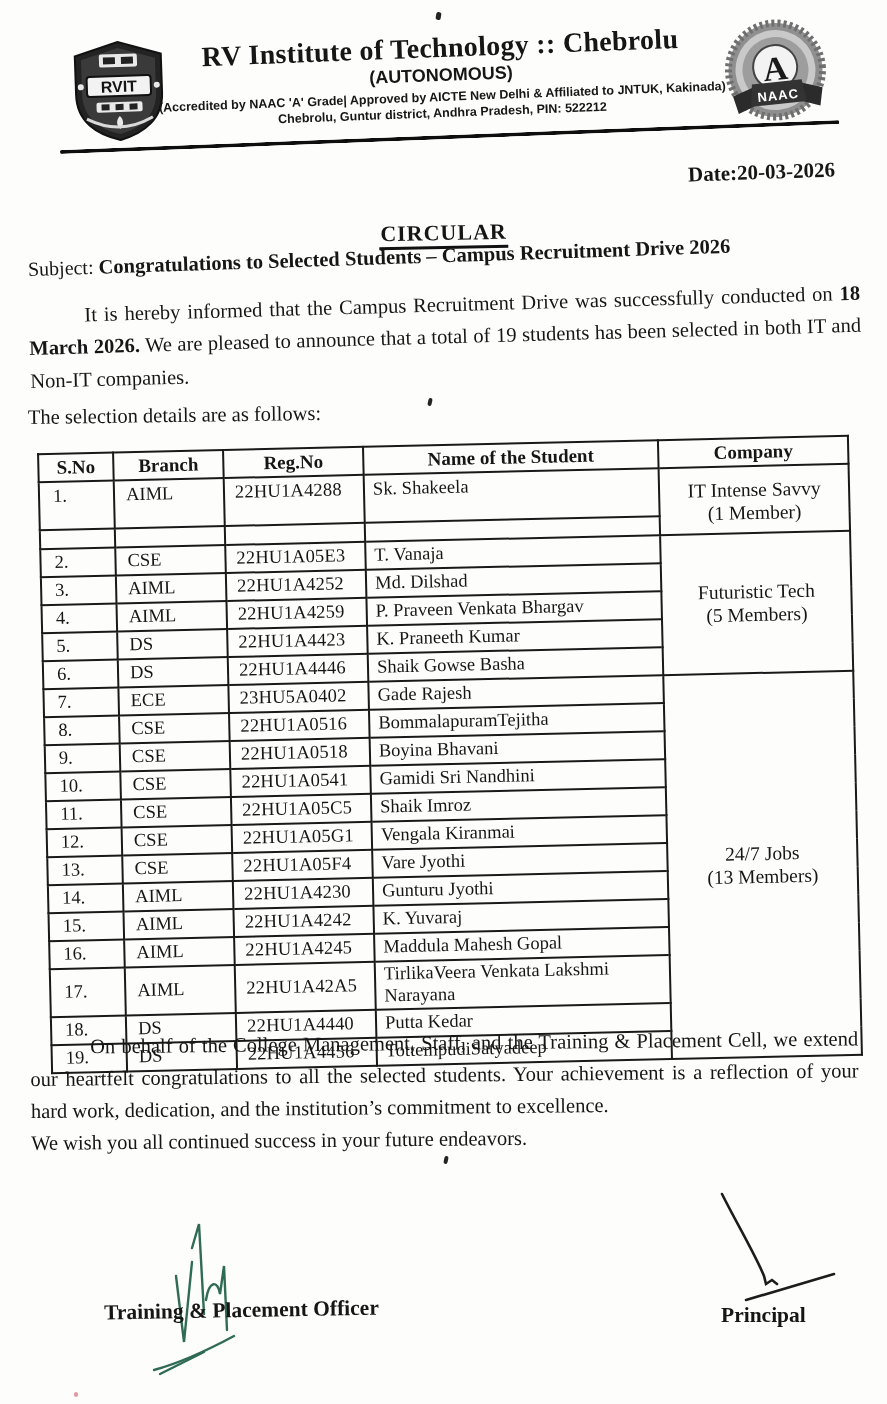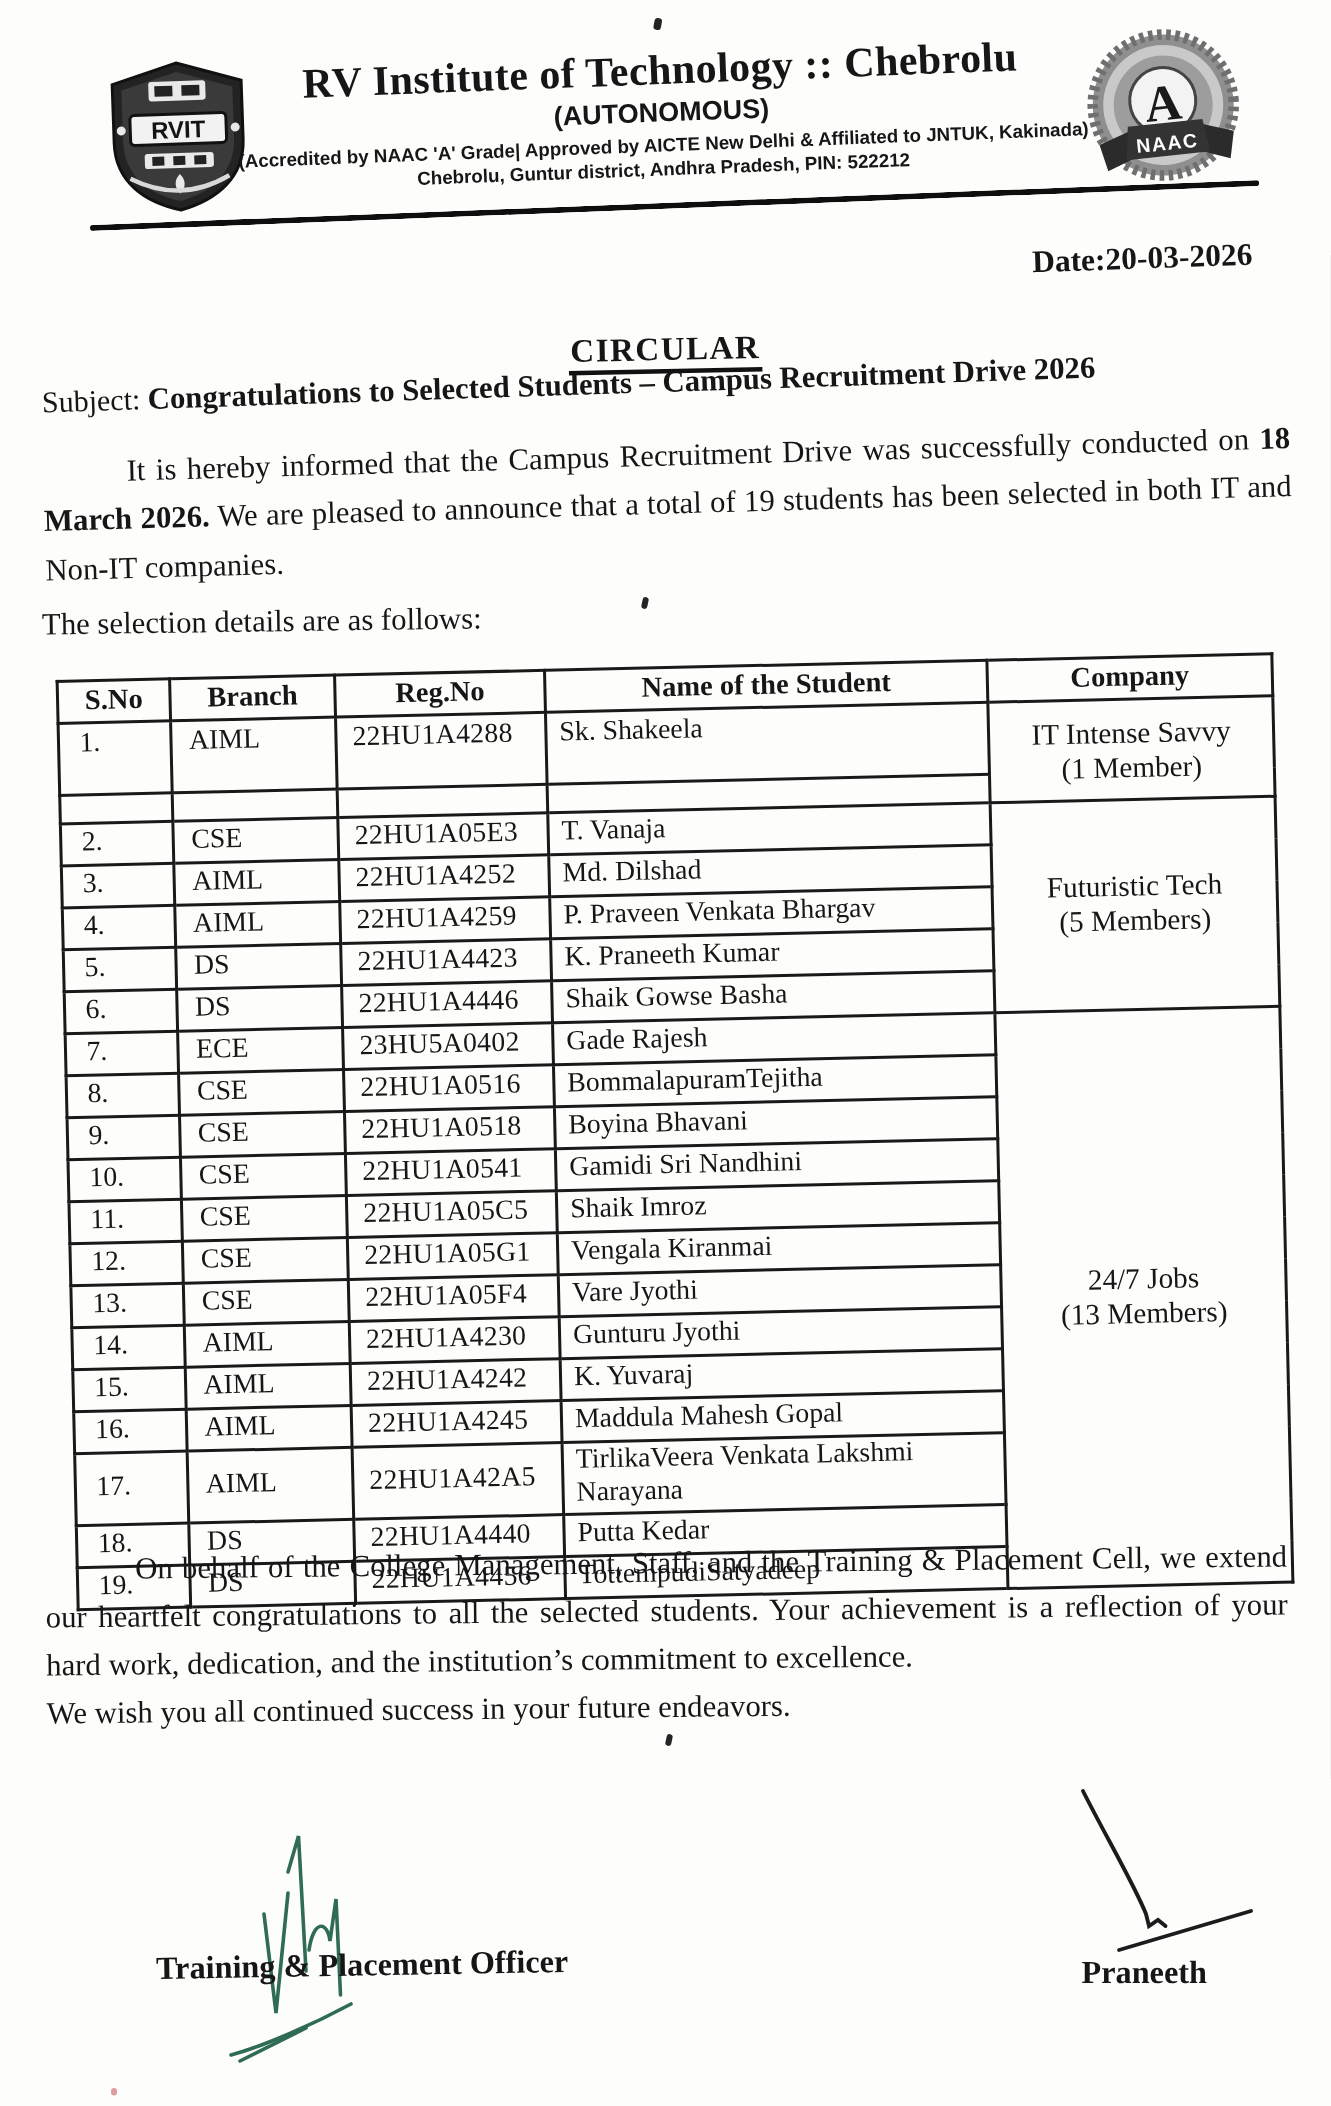--- a/index.html
+++ b/index.html
@@ -284,15 +284,15 @@
     </g>
   </svg>
   <div class="sig-left-label">Training &amp; Placement Officer</div>
 
   <svg class="sig-right-svg" viewBox="0 0 130 118">
     <g stroke="#1c1c1c" stroke-width="2.6" fill="none" stroke-linecap="round">
       <path d="M10 4 C24 32 44 66 52 86 L54 94 L60 90 L65 94"></path>
       <path d="M34 110 L122 84"></path>
     </g>
   </svg>
-  <div class="sig-right-label">Praneeth</div>
+  <div class="sig-right-label">Principal</div>
 
 </div>
 
 </body></html>

